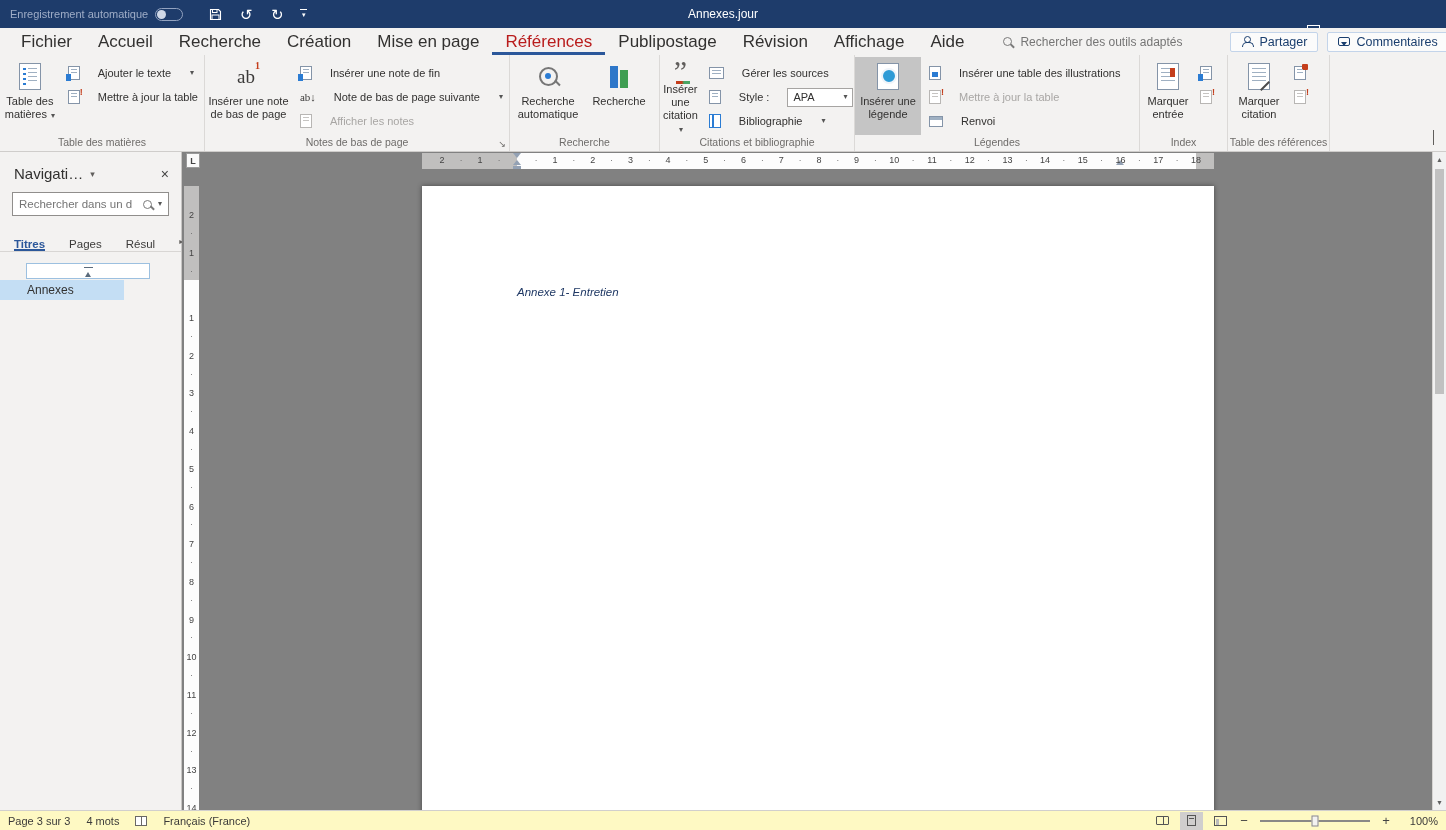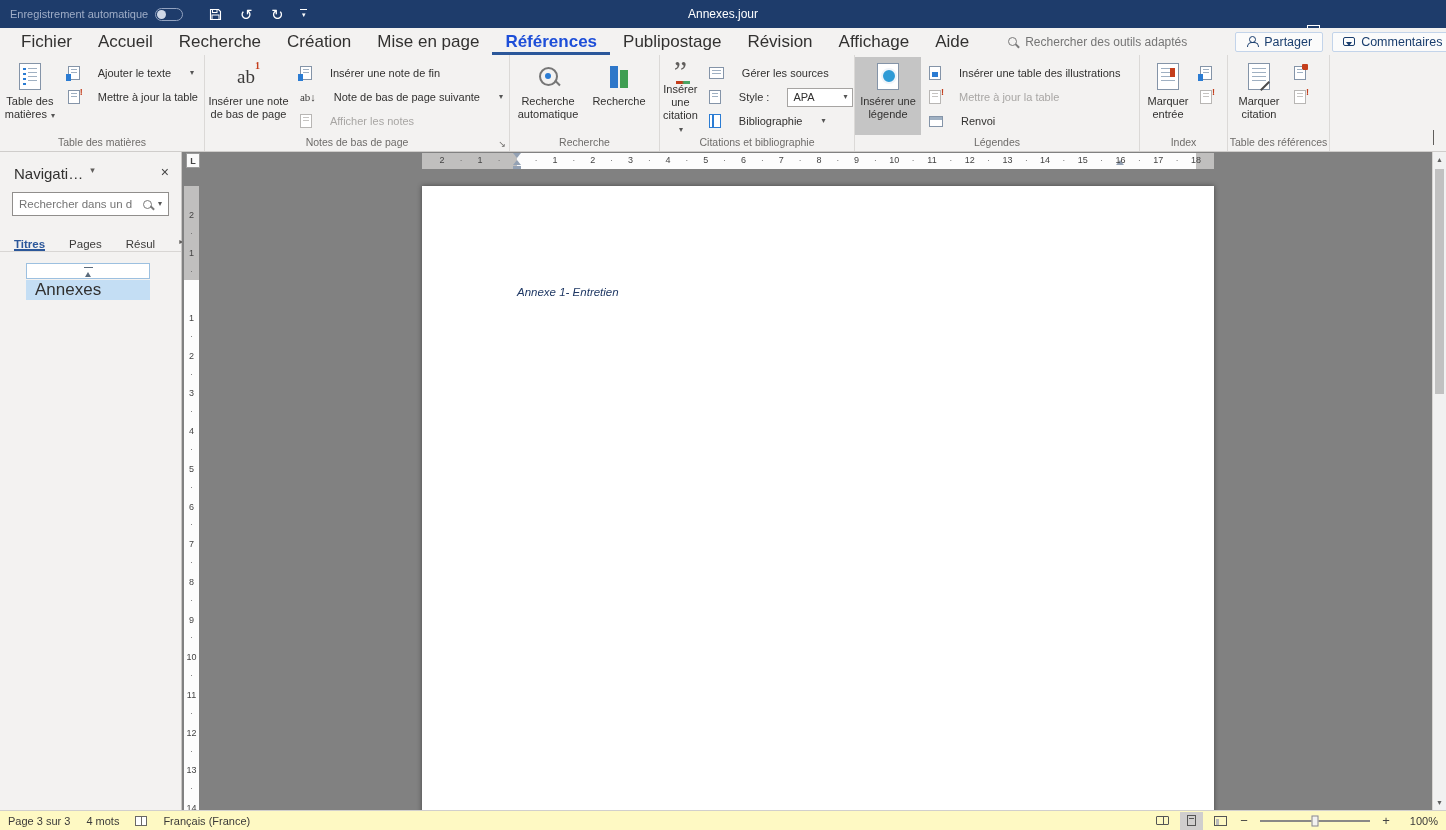--- a/index.html
+++ b/index.html
@@ -20,21 +20,21 @@
 .connexion{background:#2a6ad2;color:#fff;display:flex;align-items:center;padding:0 17px;font-size:12px;margin-right:10px}
 .ribopt{width:38px;display:flex;align-items:center;justify-content:center;flex-direction:column}
 .ribopt .box{width:13px;height:9px;border:1px solid #fff}
 .ribopt .caret{color:#fff;font-size:7px;margin-top:1px}
 .winbtn{width:38px;display:flex;align-items:center;justify-content:center;color:#fff;font-size:12px}
 .maxbox{width:9px;height:9px;border:1px solid #fff}
 
 
 .tabrow{position:absolute;top:28px;left:0;right:0;height:27px;background:#f3f2f1;display:flex;align-items:stretch;padding-left:8px}
 .rtab{display:flex;align-items:center;padding:8px 13px;font-size:17px;color:#323130;white-space:nowrap}
-.rtab.active{color:#1d4ed8;font-weight:700;box-shadow:inset 0 -3px 0 #2b579a}
+.rtab.active{color:#b91c1c;font-weight:400;box-shadow:inset 0 -3px 0 #2b579a}
 .ribbon-search{display:flex;align-items:center;gap:8px;margin-left:26px;color:#605e5c}
 .ribbon-search input{border:0;background:transparent;outline:0;font-size:12px;color:#605e5c;width:210px;font-family:inherit}
 .tr-right{margin-left:auto;display:flex;align-items:center;gap:9px;padding-right:12px}
 .pillbtn{display:flex;align-items:center;gap:6px;border:1px solid #c3d4ea;border-radius:2px;padding:2px 10px;color:#1a3e6e;font-size:12.5px;background:#fbfbfb;white-space:nowrap}
 .mag{width:9px;height:9px;border:1.5px solid #7a7a7a;border-radius:50%;position:relative;flex:0 0 auto}
 .mag::after{content:"";position:absolute;width:5px;height:1.5px;background:#7a7a7a;transform:rotate(45deg);right:-4px;bottom:-1px}
 .bubble{width:12px;height:9px;border:1.2px solid #1a3e6e;border-radius:2px;position:relative}
 .bubble::after{content:"";position:absolute;left:2px;bottom:-4px;border:3px solid transparent;border-top:4px solid #1a3e6e}
 .person{width:12px;height:11px;position:relative}
 .person::before{content:"";position:absolute;left:3px;top:0;width:5px;height:5px;border:1.2px solid #1a3e6e;border-radius:50%}
@@ -90,34 +90,34 @@
 .renic{width:14px;height:11px;border:1px solid #8494a8;background:#fff;position:relative}
 .renic::before{content:"";position:absolute;left:0;right:0;top:0;height:3px;background:#9fb0c2}
 .illic{width:12px;height:14px;border:1px solid #8494a8;background:#fff;position:relative}
 .illic::after{content:"";position:absolute;left:2px;right:2px;bottom:2px;height:5px;background:#2b7cd3}
 .markic::before{content:"";position:absolute;right:3px;top:4px;width:5px;height:9px;background:#c43e1c;z-index:1}
 .penic::before{content:"";position:absolute;right:-2px;bottom:2px;width:12px;height:2px;background:#4a4a4a;transform:rotate(-45deg);z-index:1}
 
 
 .workspace{position:absolute;top:152px;left:0;right:0;bottom:20px;display:flex}
 .navpane{width:182px;background:#f3f2f1;border-right:1px solid #c8c6c4;position:relative;flex:0 0 auto}
-.nav-head{display:flex;padding:13px 12px 6px 14px}
+.nav-head{display:flex;align-items:center;padding:13px 12px 6px 14px}
 .nav-title{font-size:15px;color:#323130;white-space:nowrap}
 .nav-caret{margin-left:7px;color:#605e5c;font-size:9px}
 .nav-close{margin-left:auto;color:#444;font-size:14px;line-height:1}
 .nav-search{margin:4px 12px 12px;height:24px;background:#fff;border:1px solid #908e8c;display:flex;align-items:center;padding:0 6px;gap:5px}
 .nav-search input{flex:1;border:0;outline:0;font-size:11.5px;color:#323130;background:transparent;min-width:0;font-family:inherit}
 .nav-tabs{display:flex;align-items:flex-end;padding:0 6px 0 14px;border-bottom:1px solid #d8d6d4;height:24px;gap:24px}
 .ntab{font-size:11.5px;color:#3b3a39;padding-bottom:1px}
 .ntab.active{color:#2b579a;font-weight:700;box-shadow:inset 0 -2px 0 #2b579a}
 .ntab-more{margin-left:auto;font-size:8px;color:#605e5c;padding-bottom:5px}
 .nav-jump{margin:11px 0 1px 26px;width:124px;height:16px;background:#fff;border:1px solid #9cc0e0;display:flex;align-items:center;justify-content:center}
 .jicon{width:9px;height:8px;border-top:1.5px solid #5b6b7c;position:relative}
 .jicon::after{content:"";position:absolute;left:50%;top:1px;transform:translateX(-50%);border:3px solid transparent;border-bottom:5px solid #5b6b7c}
-.nav-item{margin-left:26px;width:124px;height:20px;display:flex;align-items:center;padding-left:9px;font-size:17px;color:#323130}
+.nav-item{width:124px;height:20px;display:flex;align-items:center;padding-left:27px;font-size:12px;color:#323130}
 .nav-item.selected{background:#c4def4}
 
 .editor{flex:1;position:relative;background:#818181;overflow:hidden}
 
 .hruler{position:absolute;top:0;left:0;right:0;height:18px}
 .tabsel{position:absolute;left:4px;top:1px;width:14px;height:15px;background:#fafafa;border:1px solid #9a9a9a;display:flex;align-items:center;justify-content:center;font-size:9px;color:#444;font-weight:700}
 .hstrip{position:absolute;left:240px;top:1px;width:792px;height:16px;background:#c0bfbe;overflow:hidden}
 .hwhite{position:absolute;left:95px;top:0;width:679px;height:16px;background:#fdfdfd}
 .rnum{position:absolute;top:2.5px;transform:translateX(-50%);font-size:9px;color:#444;line-height:1}
 .rdot{position:absolute;top:4px;transform:translateX(-50%);font-size:8px;color:#666;line-height:1}

